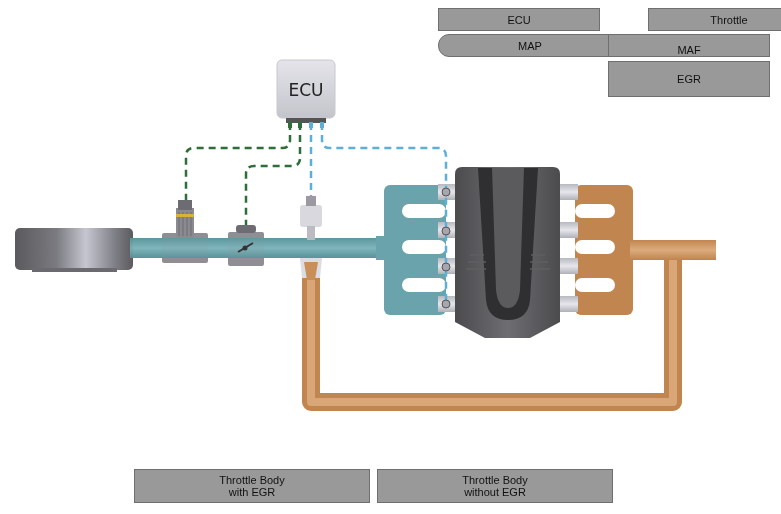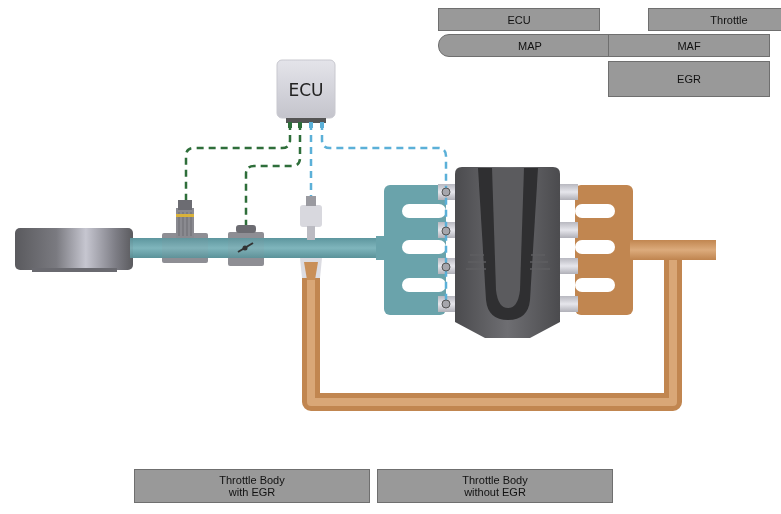--- a/index.html
+++ b/index.html
@@ -169,21 +169,21 @@
 
 <div class="btn" style="left:438px;top:8px;width:162px;height:23px;">
   <span>ECU</span>
 </div>
 <div class="btn" style="left:438px;top:34px;width:184px;height:23px;border-radius:11px;">
   <span>MAP</span>
 </div>
 <div class="btn" style="left:608px;top:8px;width:162px;height:23px;margin-left:40px;">
   <span>Throttle</span>
 </div>
-<div class="btn" style="left:608px;top:34px;width:162px;height:23px;">
+<div class="btn" style="left:608px;top:34px;width:162px;height:23px;align-items:flex-end;">
   <span>MAF</span>
 </div>
 <div class="btn" style="left:608px;top:61px;width:162px;height:36px;">
   <span>EGR</span>
 </div>
 
 <div class="btn" style="left:134px;top:469px;width:236px;height:34px;flex-direction:column;">
   <span>Throttle Body</span>
   <span>with EGR</span>
 </div>

